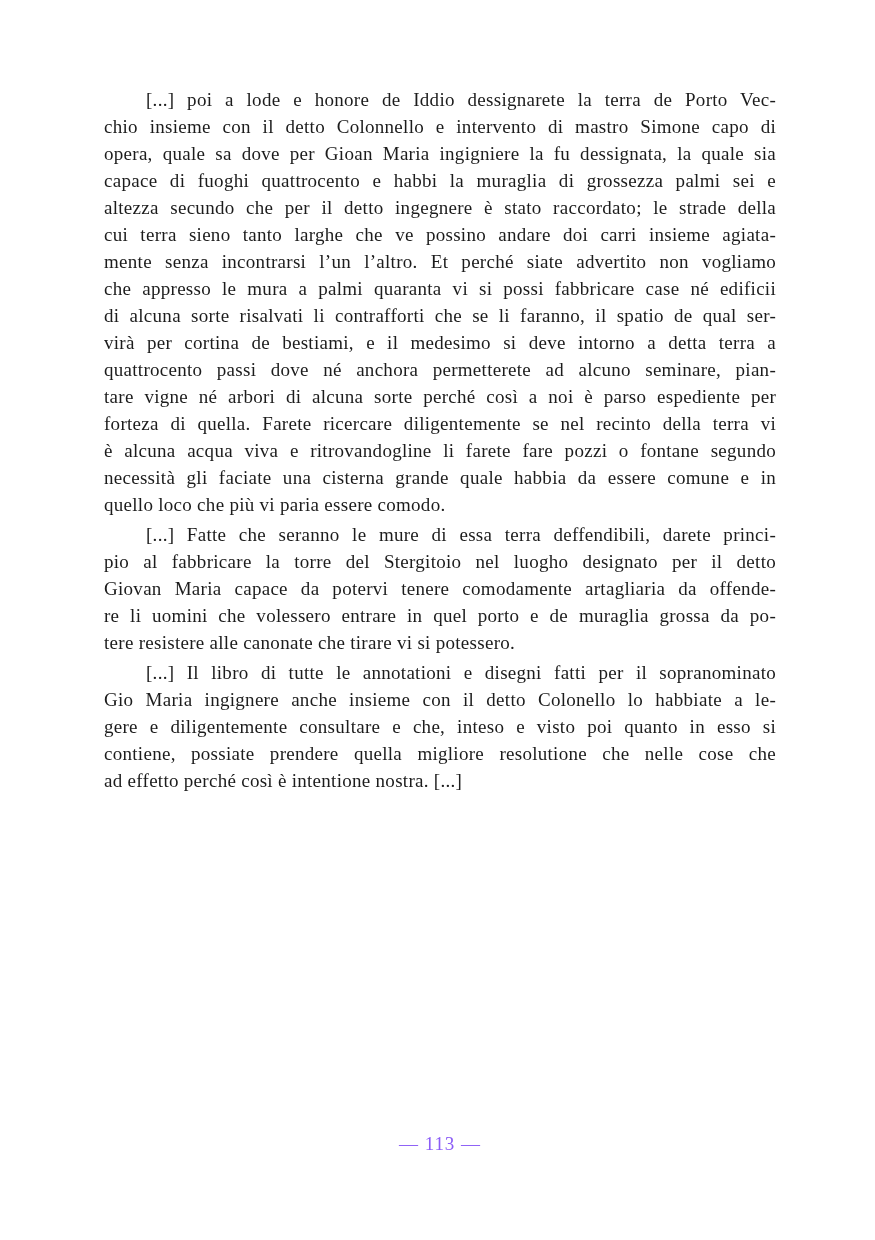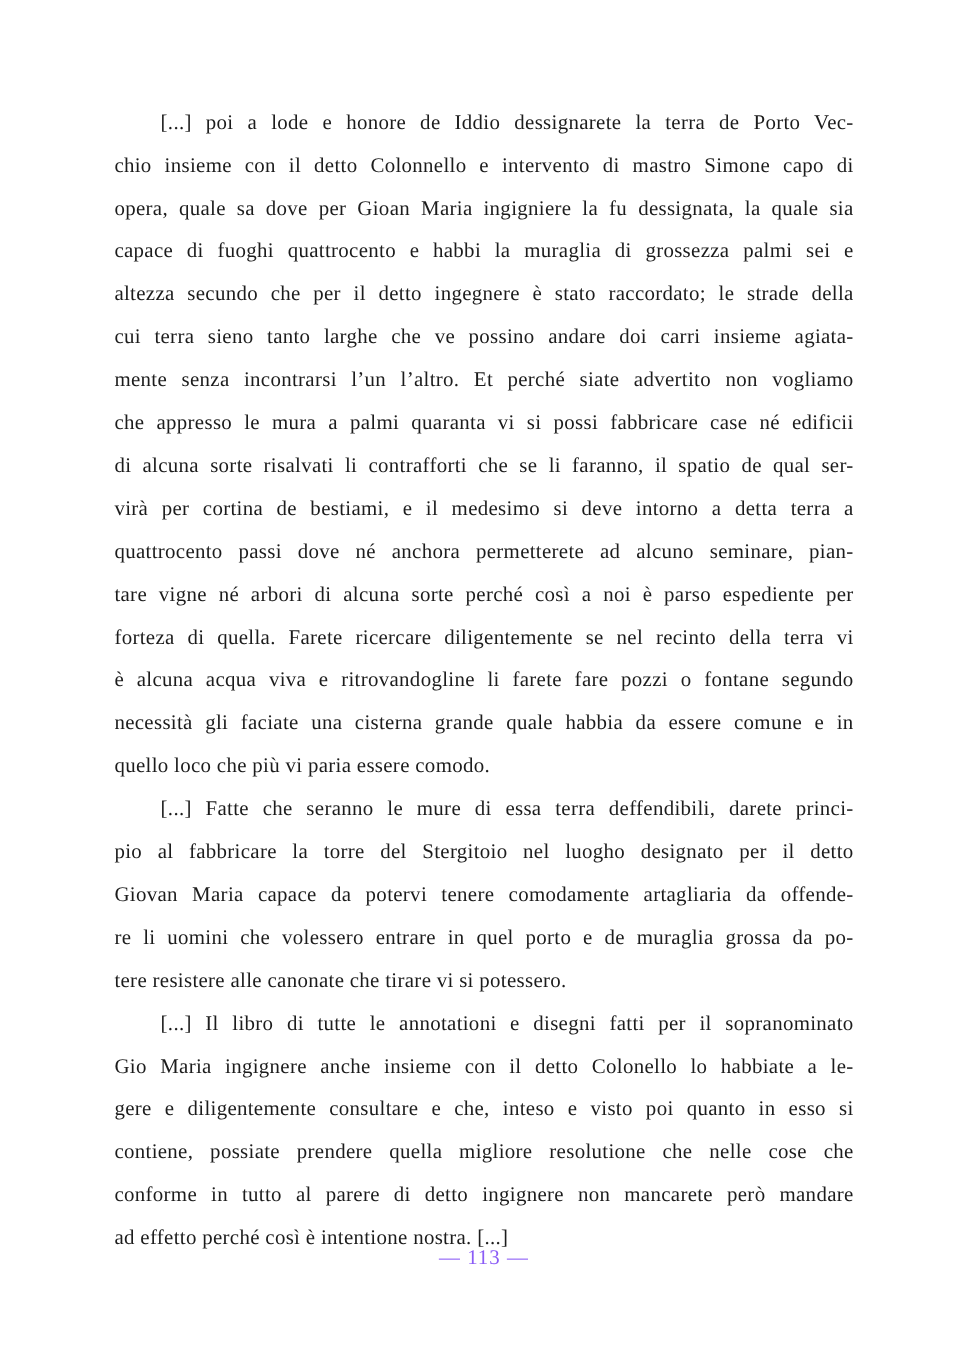--- a/index.html
+++ b/index.html
@@ -29,21 +29,20 @@
   .paragraph + .paragraph {
     margin-top: 3px;
   }
   .line {
     font-size: 19px;
     line-height: 27px;
     letter-spacing: 0.015em;
     text-align: justify;
     text-align-last: justify;
     white-space: normal;
-    margin-top: 12px;
   }
   .line.first {
     text-indent: 42px;
   }
   .line.last {
     text-align-last: left;
   }
   .page-number {
     position: absolute;
     left: 104px;
@@ -84,18 +83,17 @@
         <div class="line">pio al fabbricare la torre del Stergitoio nel luogho designato per il detto</div>
         <div class="line">Giovan Maria capace da potervi tenere comodamente artagliaria da offende-</div>
         <div class="line">re li uomini che volessero entrare in quel porto e de muraglia grossa da po-</div>
         <div class="line last">tere resistere alle canonate che tirare vi si potessero.</div>
       </div>
       <div class="paragraph">
         <div class="line first">[...] Il libro di tutte le annotationi e disegni fatti per il sopranominato</div>
         <div class="line">Gio Maria ingignere anche insieme con il detto Colonello lo habbiate a le-</div>
         <div class="line">gere e diligentemente consultare e che, inteso e visto poi quanto in esso si</div>
         <div class="line">contiene, possiate prendere quella migliore resolutione che nelle cose che</div>
-        <div class="line">conforme in tutto al parere di detto ingignere non mancarete però mandare</div>
         <div class="line last">ad effetto perché così è intentione nostra. [...]</div>
       </div>
     </div>
   <div class="page-number">— 113 —</div>
 </div>
 
 </body></html>

